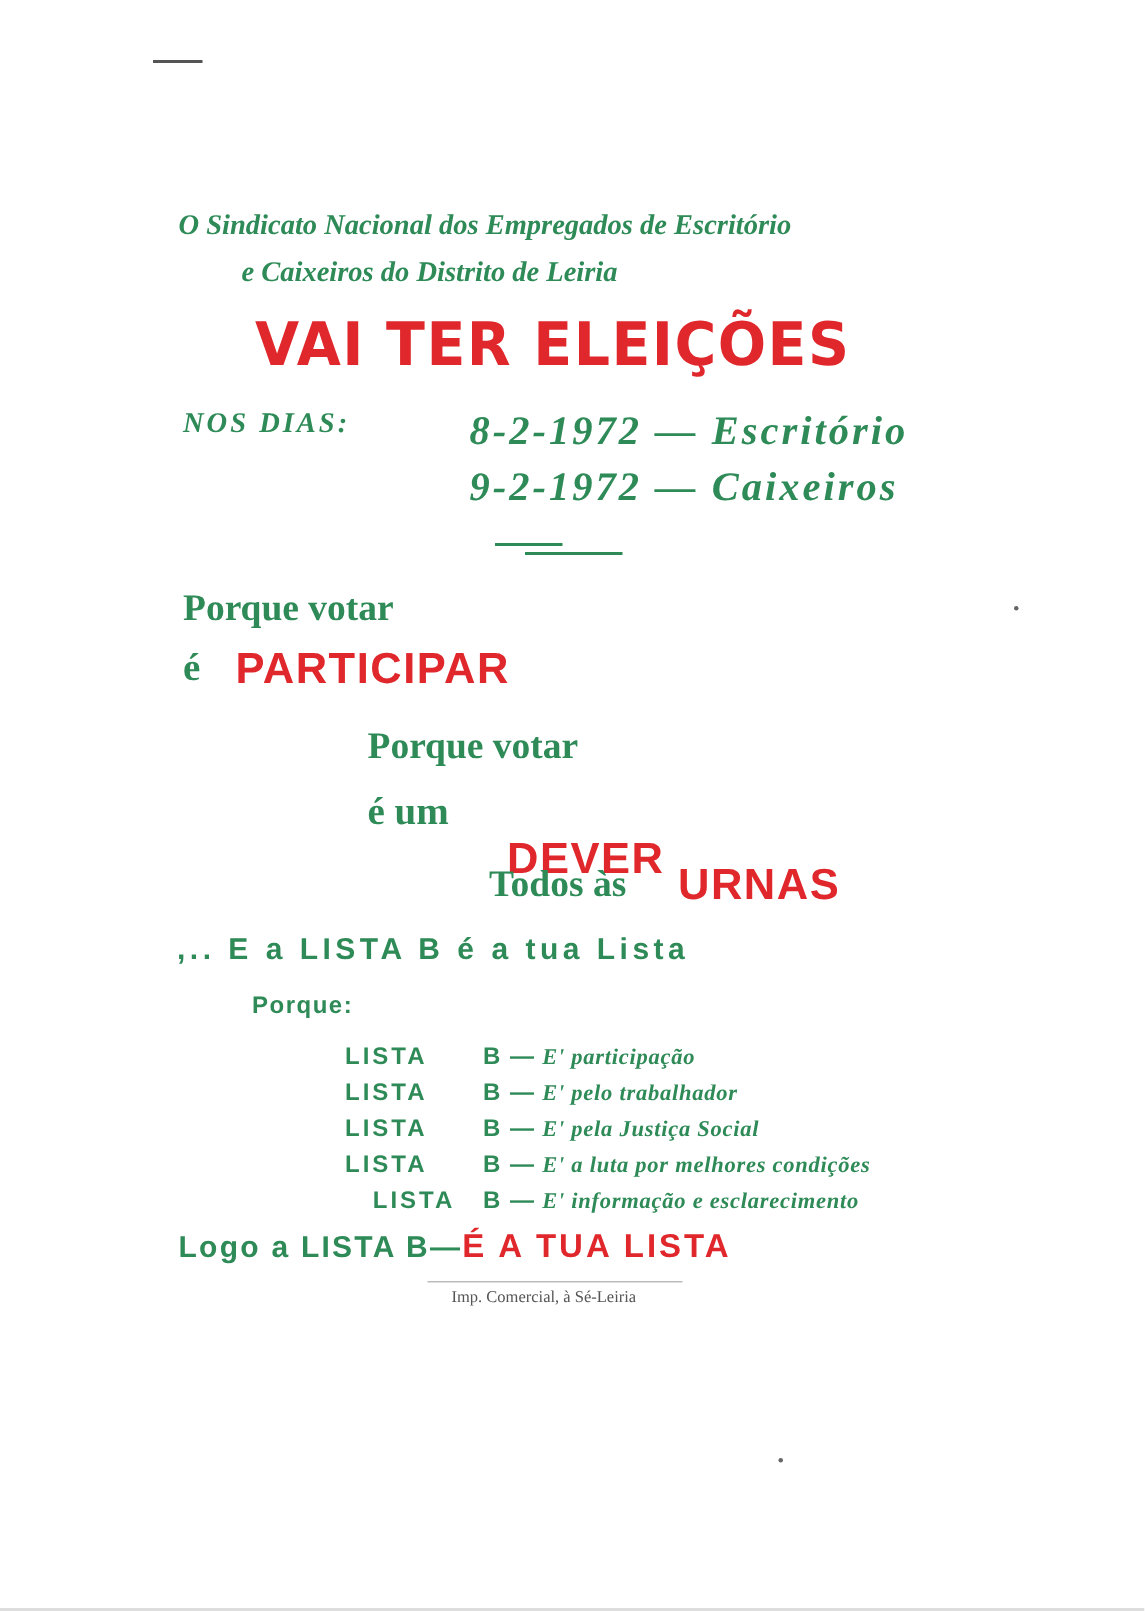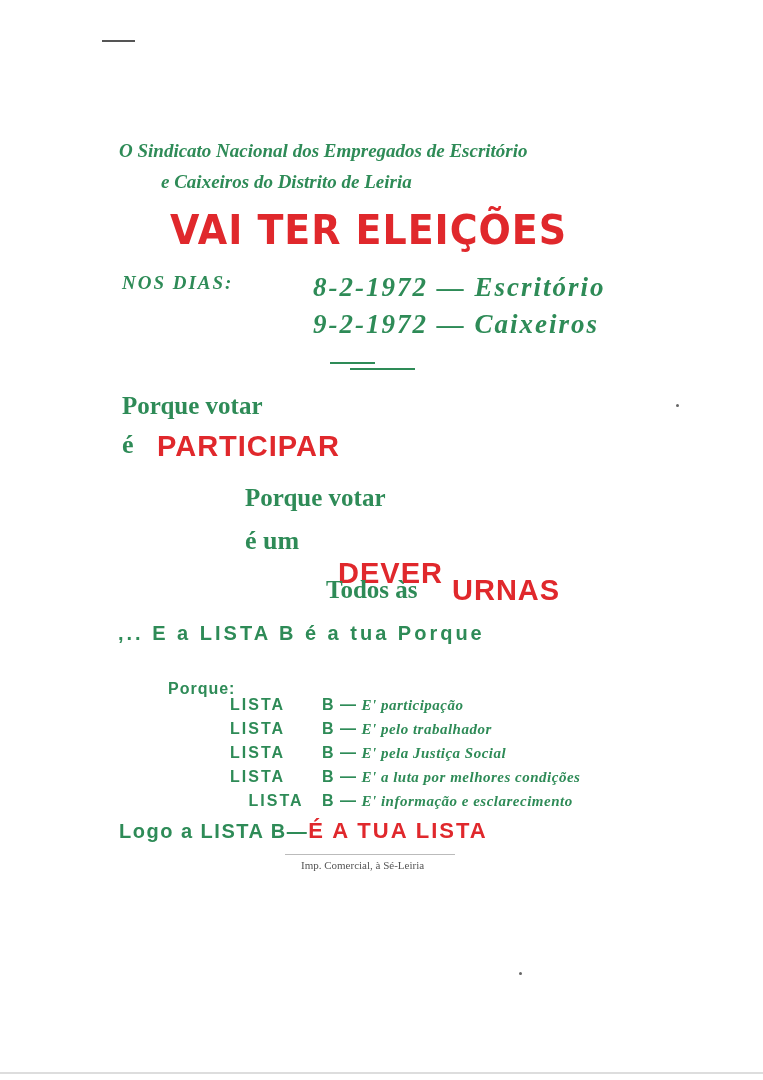--- a/index.html
+++ b/index.html
@@ -33,21 +33,21 @@
     .participar { left: 157px; top: 430px; font-size: 29px; letter-spacing: 1px; }
 
     .pv2 { left: 245px; top: 484px; font-size: 25px; }
     .eum { left: 245px; top: 526px; font-size: 26px; }
     .dever { left: 338px; top: 526px; font-size: 29px; letter-spacing: 1px; margin-top: 31px; }
 
     .todos { left: 313px; top: 576px; font-size: 25px; margin-left: 13px; }
     .urnas { left: 452px; top: 574px; font-size: 29px; letter-spacing: 1px; }
 
     .elista { left: 118px; top: 622px; font-size: 20px; letter-spacing: 3px; }
-    .porque { left: 168px; top: 680px; font-size: 16px; letter-spacing: 1px; }
+    .porque { left: 168px; top: 662px; font-size: 16px; letter-spacing: 1px; }
 
     .reason { left: 230px; font-size: 16px; }
     .reason .lbl { display: inline-block; width: 92px; letter-spacing: 2px; }
     .reason .b { letter-spacing: 1px; }
     .reason .txt { font-family: "Liberation Serif", serif; font-weight: bold; font-size: 15px; letter-spacing: 0.5px; font-style: italic; }
 
     .final { left: 119px; top: 818px; font-size: 20px; }
     .final .g { letter-spacing: 1.5px; }
     .final .r { font-size: 22px; letter-spacing: 2px; }
 
@@ -77,21 +77,21 @@
 <div class="abs e1 green serif-b">é</div>
 <div class="abs participar red sans-b">PARTICIPAR</div>
 
 <div class="abs pv2 green serif-b">Porque votar</div>
 <div class="abs eum green serif-b">é um</div>
 <div class="abs dever red sans-b">DEVER</div>
 
 <div class="abs todos green serif-b">Todos às</div>
 <div class="abs urnas red sans-b">URNAS</div>
 
-<div class="abs elista green sans-b">,.. E a LISTA B é a tua Porque</div>
+<div class="abs elista green sans-b">,.. E a LISTA B é a tua Lista</div>
 <div class="abs porque green sans-b">Porque:</div>
 
 <div class="abs reason green sans-b" style="top:696px;">
   <span class="lbl">LISTA</span><span class="b">B —</span>
   <span class="txt">E' participação</span>
 </div>
 <div class="abs reason green sans-b" style="top:720px;">
   <span class="lbl">LISTA</span><span class="b">B —</span>
   <span class="txt">E' pelo trabalhador</span>
 </div>

